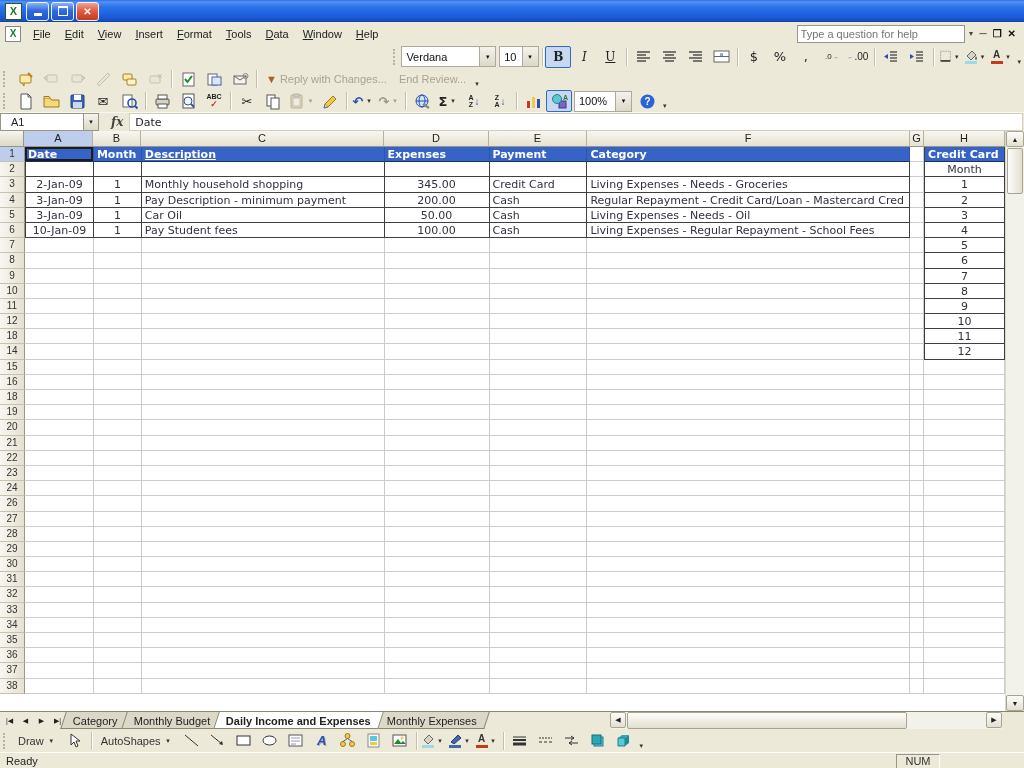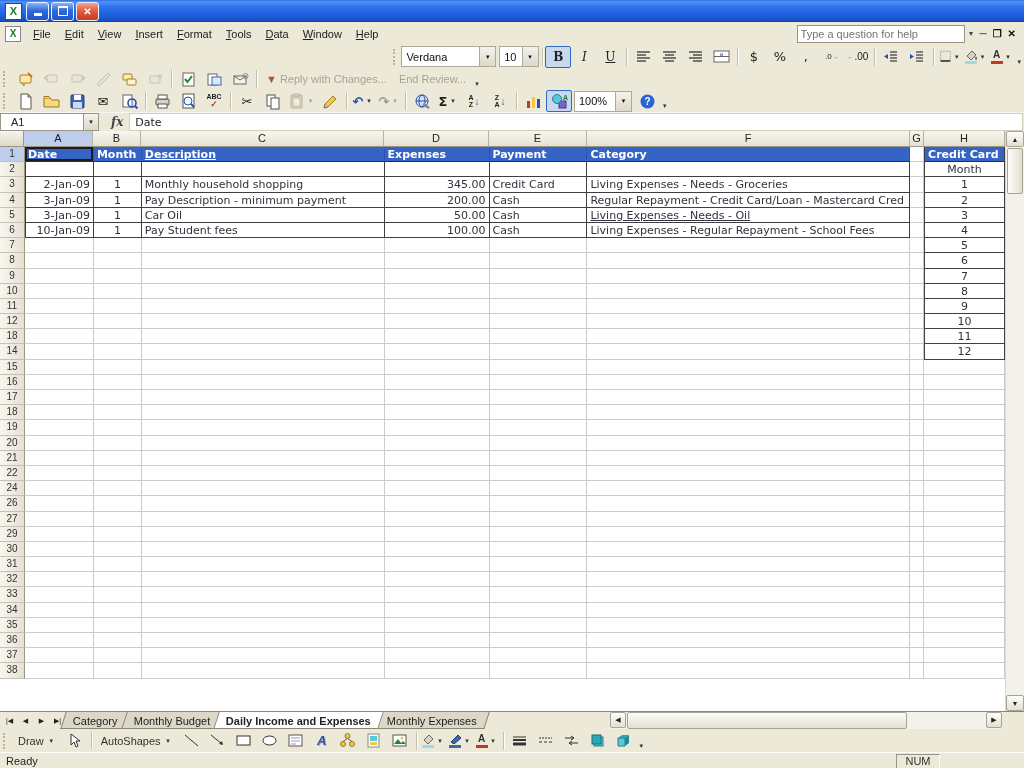--- a/index.html
+++ b/index.html
@@ -79,21 +79,21 @@
   .colhdr{box-sizing:border-box;height:16px;line-height:15px;text-align:center;color:#222;
     background:linear-gradient(#f8f6f0,#e5e1d1);border-right:1px solid #b6b2a2;border-bottom:1px solid #9a9685}
   .colhdr.sel{background:#becdec}
   .grow{display:flex;height:15.2px}
   .rowhdr{box-sizing:border-box;width:25px;text-align:center;font-size:10px;color:#333;line-height:14px;
     background:linear-gradient(90deg,#f8f6f0,#e5e1d1);border-right:1px solid #9a9685;border-bottom:1px solid #c6c2b2}
   .rowhdr.sel{background:#becdec}
   .cell{box-sizing:border-box;border-right:1px solid #cccccc;border-bottom:1px solid #cccccc;
     font-family:"DejaVu Sans",sans-serif;font-size:11px;color:#30323e;line-height:13px;padding:1px 3px 0;
     white-space:nowrap;overflow:hidden}
-  .cell.ar{text-align:right}.cell.ac{text-align:center}
+  .cell.ar{text-align:center}.cell.ac{text-align:center}
   .cell.hdrfill{background:#3663c6;color:#fff;font-weight:bold;border-right-color:#2c54ae;border-bottom-color:#1e2f5e}
   .cell.tbl{border-right:1px solid #3f3f3f;border-bottom:1px solid #3f3f3f;background:#fff;position:relative;z-index:1}
   .cell.tbl.hdrfill{background:#3663c6;border-bottom-color:#1e2f5e}
   .cell.tbl-left{border-left:1px solid #3f3f3f}
   .cell.active{box-shadow:inset 0 0 0 2px #1c1c1c}
   .cell.ovf{overflow:visible;z-index:0}
 
   
   .vscroll{width:18px;display:flex;flex-direction:column;background:#f2f1ea;border-left:1px solid #dcd9c8}
   .sbtn{height:16px;width:18px;box-sizing:border-box;background:linear-gradient(#fdfdfb,#e3dfd0);
@@ -580,21 +580,21 @@
           <div class="cell" style="width: 14px;"></div>
           <div class="cell tbl tbl-left ac" style="width: 81px;">2</div>
         </div>
         <div class="grow">
           <div class="rowhdr">5</div>
           <div class="cell tbl tbl-left ar" style="width: 69px;">3-Jan-09</div>
           <div class="cell tbl ac" style="width: 48px;">1</div>
           <div class="cell tbl" style="width: 243px;">Car Oil</div>
           <div class="cell tbl ar" style="width: 105px;">50.00</div>
           <div class="cell tbl" style="width: 98px;">Cash</div>
-          <div class="cell tbl ovf" style="width: 323px; text-decoration: underline;">Living Expenses - Needs - Oil</div>
+          <div class="cell tbl ovf" style="width: 323px;">Living Expenses - Needs - Oil</div>
           <div class="cell" style="width: 14px;"></div>
           <div class="cell tbl tbl-left ac" style="width: 81px;">3</div>
         </div>
         <div class="grow">
           <div class="rowhdr">6</div>
           <div class="cell tbl tbl-left ar" style="width: 69px;">10-Jan-09</div>
           <div class="cell tbl ac" style="width: 48px;">1</div>
           <div class="cell tbl" style="width: 243px;">Pay Student fees</div>
           <div class="cell tbl ar" style="width: 105px;">100.00</div>
           <div class="cell tbl" style="width: 98px;">Cash</div>
@@ -706,31 +706,20 @@
           <div class="cell" style="width: 69px;"></div>
           <div class="cell" style="width: 48px;"></div>
           <div class="cell" style="width: 243px;"></div>
           <div class="cell" style="width: 105px;"></div>
           <div class="cell" style="width: 98px;"></div>
           <div class="cell" style="width: 323px;"></div>
           <div class="cell" style="width: 14px;"></div>
           <div class="cell ac" style="width: 81px;"></div>
         </div>
         <div class="grow">
-          <div class="rowhdr">17</div>
-          <div class="cell" style="width: 69px;"></div>
-          <div class="cell" style="width: 48px;"></div>
-          <div class="cell" style="width: 243px;"></div>
-          <div class="cell" style="width: 105px;"></div>
-          <div class="cell" style="width: 98px;"></div>
-          <div class="cell" style="width: 323px;"></div>
-          <div class="cell" style="width: 14px;"></div>
-          <div class="cell ac" style="width: 81px;"></div>
-        </div>
-        <div class="grow">
           <div class="rowhdr">18</div>
           <div class="cell" style="width: 69px;"></div>
           <div class="cell" style="width: 48px;"></div>
           <div class="cell" style="width: 243px;"></div>
           <div class="cell" style="width: 105px;"></div>
           <div class="cell" style="width: 98px;"></div>
           <div class="cell" style="width: 323px;"></div>
           <div class="cell" style="width: 14px;"></div>
           <div class="cell ac" style="width: 81px;"></div>
         </div>
@@ -772,20 +761,31 @@
           <div class="cell" style="width: 69px;"></div>
           <div class="cell" style="width: 48px;"></div>
           <div class="cell" style="width: 243px;"></div>
           <div class="cell" style="width: 105px;"></div>
           <div class="cell" style="width: 98px;"></div>
           <div class="cell" style="width: 323px;"></div>
           <div class="cell" style="width: 14px;"></div>
           <div class="cell ac" style="width: 81px;"></div>
         </div>
         <div class="grow">
+          <div class="rowhdr">23</div>
+          <div class="cell" style="width: 69px;"></div>
+          <div class="cell" style="width: 48px;"></div>
+          <div class="cell" style="width: 243px;"></div>
+          <div class="cell" style="width: 105px;"></div>
+          <div class="cell" style="width: 98px;"></div>
+          <div class="cell" style="width: 323px;"></div>
+          <div class="cell" style="width: 14px;"></div>
+          <div class="cell ac" style="width: 81px;"></div>
+        </div>
+        <div class="grow">
           <div class="rowhdr">24</div>
           <div class="cell" style="width: 69px;"></div>
           <div class="cell" style="width: 48px;"></div>
           <div class="cell" style="width: 243px;"></div>
           <div class="cell" style="width: 105px;"></div>
           <div class="cell" style="width: 98px;"></div>
           <div class="cell" style="width: 323px;"></div>
           <div class="cell" style="width: 14px;"></div>
           <div class="cell ac" style="width: 81px;"></div>
         </div>
@@ -795,20 +795,31 @@
           <div class="cell" style="width: 48px;"></div>
           <div class="cell" style="width: 243px;"></div>
           <div class="cell" style="width: 105px;"></div>
           <div class="cell" style="width: 98px;"></div>
           <div class="cell" style="width: 323px;"></div>
           <div class="cell" style="width: 14px;"></div>
           <div class="cell ac" style="width: 81px;"></div>
         </div>
         <div class="grow">
           <div class="rowhdr">27</div>
+          <div class="cell" style="width: 69px;"></div>
+          <div class="cell" style="width: 48px;"></div>
+          <div class="cell" style="width: 243px;"></div>
+          <div class="cell" style="width: 105px;"></div>
+          <div class="cell" style="width: 98px;"></div>
+          <div class="cell" style="width: 323px;"></div>
+          <div class="cell" style="width: 14px;"></div>
+          <div class="cell ac" style="width: 81px;"></div>
+        </div>
+        <div class="grow">
+          <div class="rowhdr">28</div>
           <div class="cell" style="width: 69px;"></div>
           <div class="cell" style="width: 48px;"></div>
           <div class="cell" style="width: 243px;"></div>
           <div class="cell" style="width: 105px;"></div>
           <div class="cell" style="width: 98px;"></div>
           <div class="cell" style="width: 323px;"></div>
           <div class="cell" style="width: 14px;"></div>
           <div class="cell ac" style="width: 81px;"></div>
         </div>
         <div class="grow">

